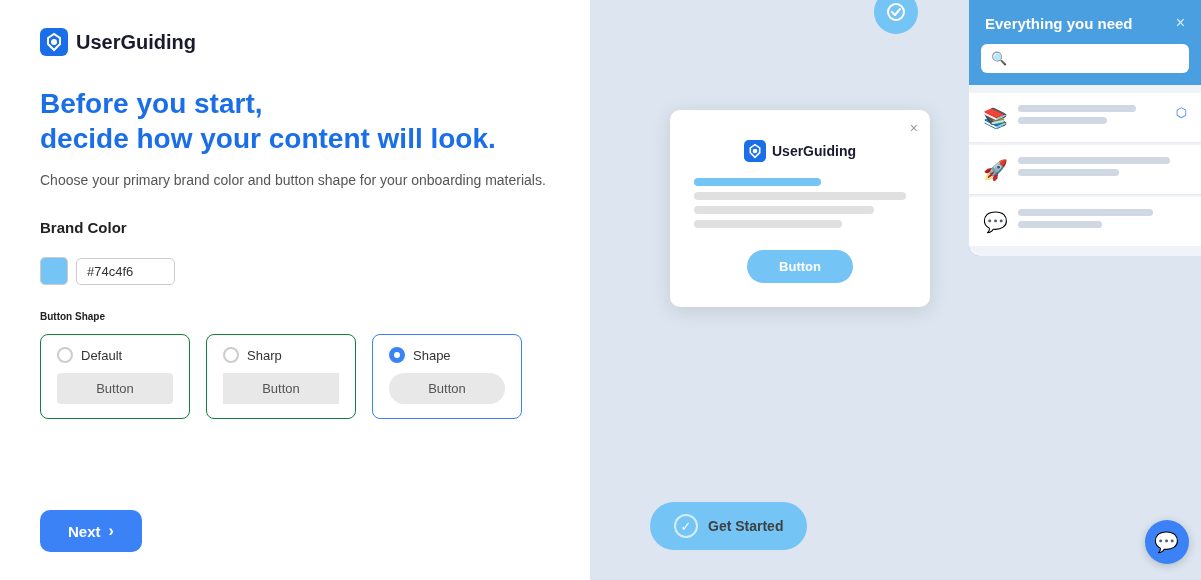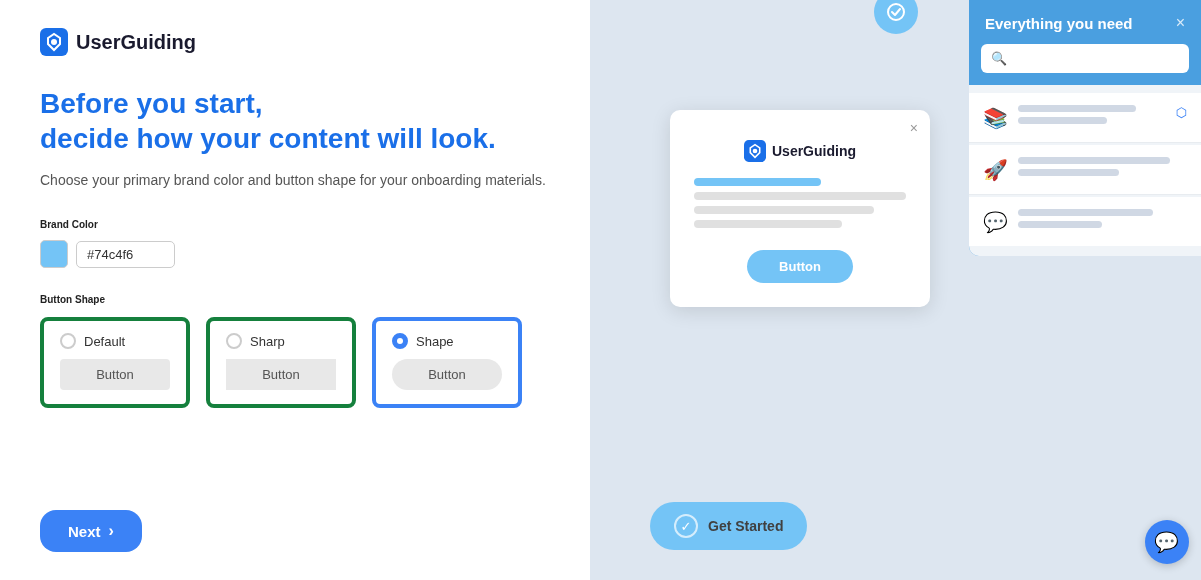--- a/index.html
+++ b/index.html
@@ -48,24 +48,24 @@
 
     .subtext {
       color: #555;
       font-size: 14px;
       line-height: 1.5;
       margin-bottom: 28px;
       max-width: 520px;
     }
 
     .section-label {
-      font-size: 10px;
+      font-size: 15px;
       font-weight: 600;
       color: #222;
-      margin-bottom: 10px;
+      margin-bottom: 21px;
     }
 
     .color-picker-row {
       display: flex;
       align-items: center;
       gap: 8px;
       margin-bottom: 26px;
     }
     .color-swatch {
       width: 28px;
@@ -92,21 +92,21 @@
       margin-bottom: 12px;
     }
 
     .shape-options {
       display: flex;
       gap: 16px;
       margin-bottom: 28px;
     }
 
     .shape-option {
-      border: 4px solid #15803d;
+      border: 1px solid #15803d;
       border-radius: 8px;
       padding: 12px 16px 14px 16px;
       display: flex;
       flex-direction: column;
       align-items: center;
       gap: 10px;
       cursor: pointer;
       width: 150px;
       background: #fff;
     }
@@ -166,21 +166,21 @@
       border-radius: 20px;
     }
 
     .next-btn {
       position: absolute;
       bottom: 28px;
       left: 40px;
       background: #3b82f6;
       color: #fff;
       border: none;
-      border-radius: 16px;
+      border-radius: 10px;
       padding: 12px 28px;
       font-size: 15px;
       font-weight: 600;
       cursor: pointer;
       display: flex;
       align-items: center;
       gap: 8px;
     }
     .next-arrow {
       font-size: 16px;

